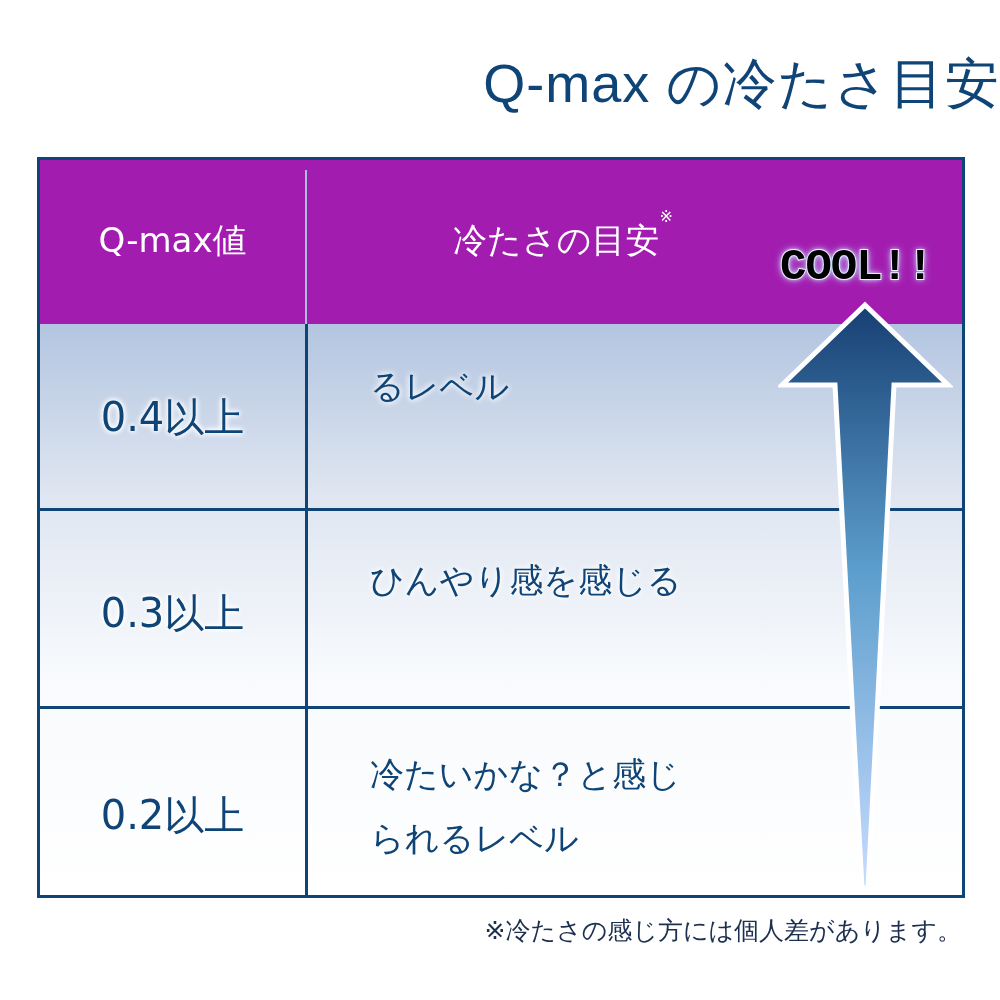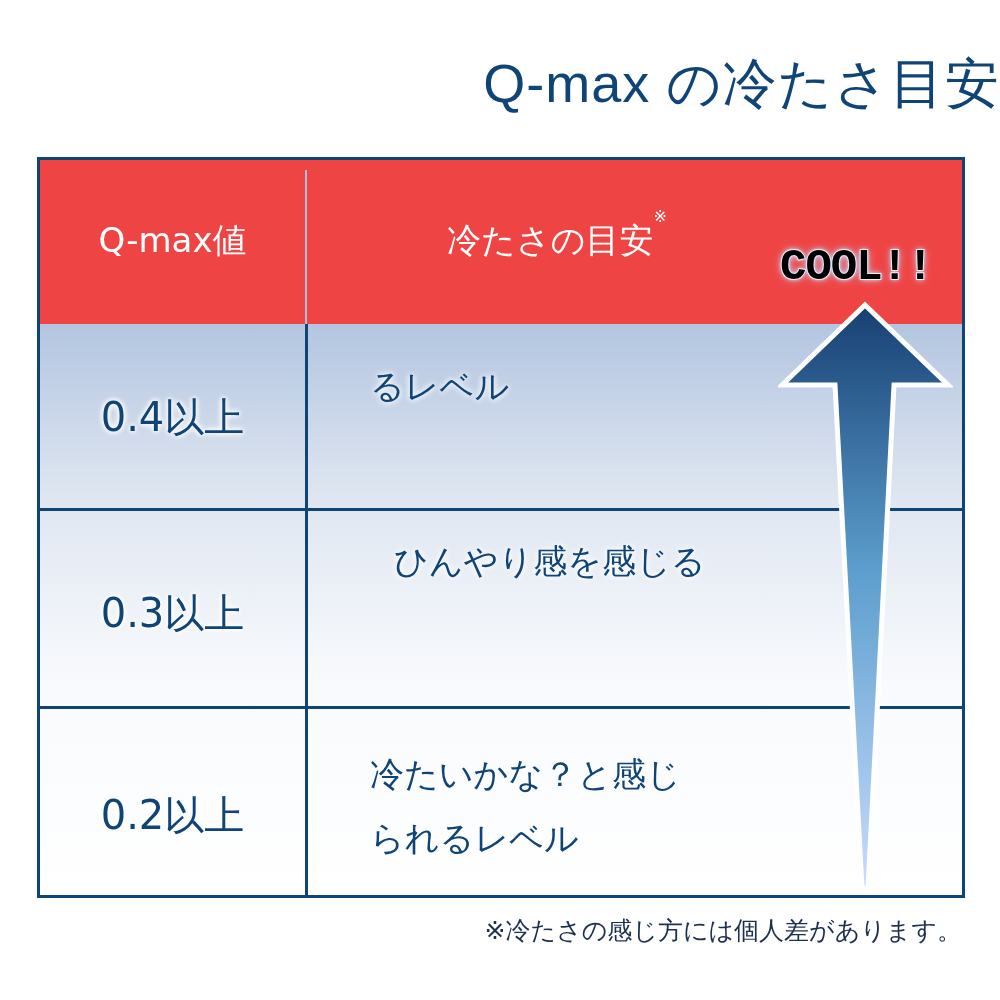--- a/index.html
+++ b/index.html
@@ -2,24 +2,24 @@
 <html><head>
 <meta charset="utf-8">
 <style>
   html, body { margin:0; padding:0; }
   body { width:1000px; height:1000px; background:#ffffff; position:relative; overflow:hidden;
          font-family:"DejaVu Sans", "Liberation Sans", sans-serif; }
   .title { position:absolute; left:0; top:48px; width:1000px; text-align:right;
            font-size:54px; color:#0f4477; letter-spacing:1px; font-family:"Liberation Sans","DejaVu Sans",sans-serif; }
   .table { position:absolute; left:37px; top:157px; width:928px; height:741px;
            border:3px solid #0f4477; box-sizing:border-box; overflow:hidden; }
-  .header { position:absolute; left:0; top:0; width:100%; height:164px; background:#ef4444; }
+  .header { position:absolute; left:0; top:0; width:100%; height:164px; background:#a21caf; }
   .hdr-div { position:absolute; left:265px; top:10px; width:2px; height:154px; background:#a9bfdc; }
   .hdr1 { position:absolute; left:0; top:58px; width:265px; text-align:center; color:#fff; font-size:34px; }
-  .hdr2 { position:absolute; left:267px; top:58px; width:500px; text-align:center; color:#fff; font-size:34px; padding-left:0; }
+  .hdr2 { position:absolute; left:267px; top:58px; width:500px; text-align:center; color:#fff; font-size:34px; padding-left:6px; }
   .hdr2 sup { font-size:16px; position:relative; top:-18px; }
   .body { position:absolute; left:0; top:164px; width:100%; height:574px;
           background:linear-gradient(to bottom,#b3c5e0 0%,#dfe6f1 30%,#f8fafd 62%,#ffffff 100%); }
   .vline { position:absolute; left:265px; top:0; width:3px; height:100%; background:#0f4477; }
   .hline { position:absolute; height:3px; background:#0f4477; }
   .row-val { position:absolute; left:0; width:265px; text-align:center; font-size:40px; color:#0f4477;
              text-shadow:0 0 6px #fff,0 0 6px #fff,0 0 4px #fff; }
   .row-desc { position:absolute; left:330px; width:400px; font-size:34px; line-height:64px; color:#0f4477;
               text-shadow:0 0 6px #fff,0 0 6px #fff; }
   .cool { position:absolute; left:780px; top:242px; font-size:44px; font-weight:bold; color:#000000;
@@ -44,21 +44,21 @@
     <div class="vline"></div>
     <div class="hline" style="left:0;top:184px;width:928px;"></div>
     <div class="hline" style="left:0;top:382px;width:922px;"></div>
 
     <div class="row-val" style="top:66px;">0.4以上</div>
     <div class="row-desc" style="top:30px;">
       <div>るレベル</div>
     </div>
 
     <div class="row-val" style="top:262px;">0.3以上</div>
-    <div class="row-desc" style="top:205px;margin-left:24px;">
+    <div class="row-desc" style="top:224px;">
       <div>ひんやり感を感じる</div>
     </div>
 
     <div class="row-val" style="top:464px;">0.2以上</div>
     <div class="row-desc" style="top:418px;">
       <div>冷たいかな？と感じ</div>
       <div>られるレベル</div>
     </div>
   </div>
 </div>

